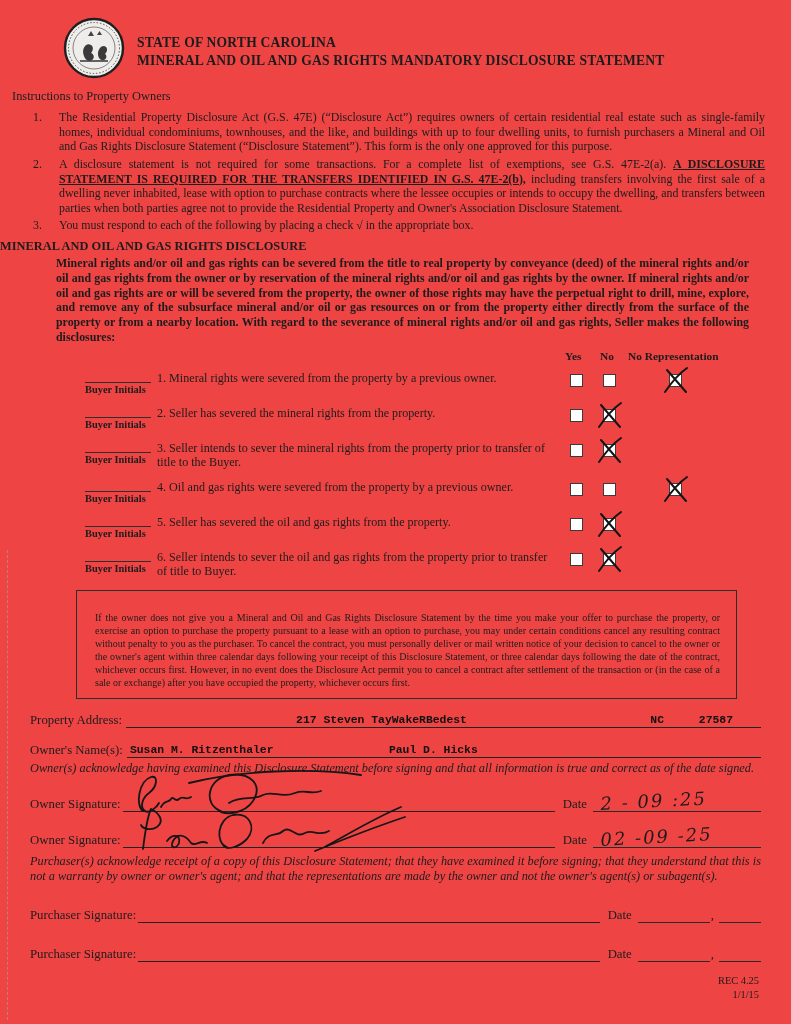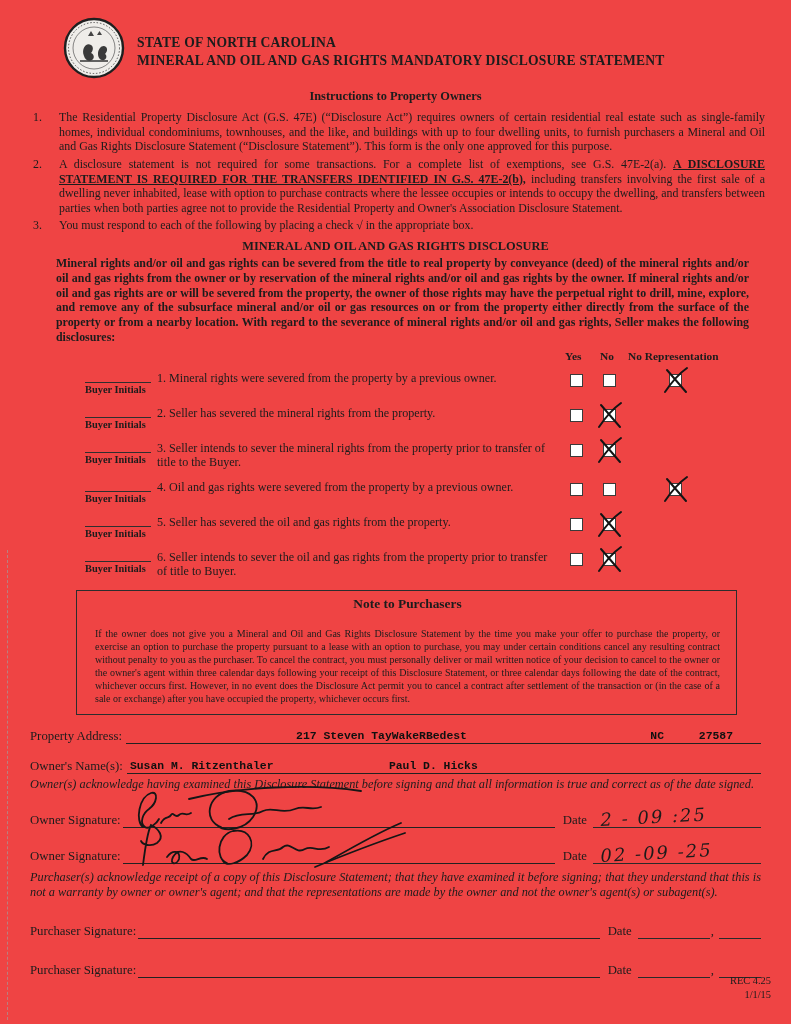--- a/index.html
+++ b/index.html
@@ -8,28 +8,28 @@
     background:#ef4444; color:#1c1c1c; overflow:hidden;
     font-family:"Liberation Serif", serif;
   }
   .scan-artifact {position:absolute; left:7px; top:550px; height:470px; width:0;
     border-left:1px dashed #9f9f9f; opacity:.65;}
 
   
   .hdr {display:flex; align-items:flex-start; padding:16px 28px 0 62px;}
   .seal {width:64px; height:64px; flex:0 0 auto;}
   .hdr-text {margin-left:11px; padding-top:18px; font-weight:bold; font-size:13.6px; line-height:1.3; letter-spacing:.2px;}
-  .instr-heading {text-align:center; font-weight:bold; font-size:12.4px; margin-top:9px;}
+  .instr-heading {text-align:left; font-weight:normal; font-size:12.4px; margin-top:9px;margin-left:12px;}
 
   ol.instr {list-style:none; margin:6px 0 0 0; padding:0 26px 0 33px;}
   ol.instr li {display:grid; grid-template-columns:26px 1fr; font-size:11.9px; line-height:1.23; text-align:justify; margin-bottom:3px;}
   .num {font-size:11.9px;}
   .bu {font-weight:bold; text-decoration:underline;}
 
-  .disc-heading {text-align:center; font-weight:bold; font-size:12.4px; margin-top:6px;}
+  .disc-heading {font-weight:bold; font-size:12.4px; margin-top:6px;}
   .disc-intro {font-weight:bold; font-size:11.9px; line-height:1.24; text-align:justify; margin:2px 42px 0 56px;}
 
   
   .colhead {position:relative; height:15px; margin-top:5px; font-weight:bold; font-size:11.4px;}
   .colhead .c-yes {position:absolute; left:565px;}
   .colhead .c-no  {position:absolute; left:600px;}
   .colhead .c-nr  {position:absolute; left:628px;}
 
   
   .drows {margin-left:85px; margin-top:6px;}
@@ -70,21 +70,21 @@
   .sig-svg path {stroke:#161616; stroke-width:1.8; fill:none; stroke-linecap:round;}
   .datelabel {margin-left:8px; padding-right:6px; white-space:nowrap;}
   .datefill {width:168px; border-bottom:1.3px solid #2a2a2a; height:18px; position:relative;}
   .hand {position:absolute; left:8px; bottom:-3px; font-family:"DejaVu Serif", serif;
     font-style:italic; font-size:18px; letter-spacing:2px; white-space:nowrap;
     transform:rotate(-3deg); transform-origin:left bottom; color:#1b1b1b;}
   .dseg1 {width:72px; border-bottom:1.3px solid #2a2a2a; height:18px;}
   .dseg2 {width:42px; border-bottom:1.3px solid #2a2a2a; height:18px; margin-left:4px;}
   .comma {padding:0 1px;}
 
-  .footer {position:absolute; right:20px; top:974px; text-align:right; font-size:10.4px; line-height:1.35;}
+  .footer {position:absolute; right:32px; top:974px; text-align:right; font-size:10.4px; line-height:1.35;}
 </style>
 </head>
 <body>
 
 <div class="page">
   <div class="scan-artifact"></div>
 
   <div class="hdr">
     <svg class="seal" viewBox="0 0 64 64">
       <circle cx="32" cy="32" r="29" fill="#efede9" stroke="#1f1f1f" stroke-width="2.4"></circle>
@@ -202,21 +202,20 @@
         <span class="xwrap"><svg class="xm" viewBox="0 0 27 30">
                 <path d="M3 27 C9 18 18 8 25 3"></path>
                 <path d="M5 5 C11 12 18 20 24 27"></path>
               </svg></span>
       </span></div>
       <div class="cbcell cb-nr"></div>
     </div>
   </div>
 
   <div class="notebox">
-    <div class="note-title">Note to Purchasers</div>
     <div class="note-body">If the owner does not give you a Mineral and Oil and Gas Rights Disclosure Statement by the time you make your offer to purchase the property, or exercise an option to purchase the property pursuant to a lease with an option to purchase, you may under certain conditions cancel any resulting contract without penalty to you as the purchaser. To cancel the contract, you must personally deliver or mail written notice of your decision to cancel to the owner or the owner's agent within three calendar days following your receipt of this Disclosure Statement, or three calendar days following the date of the contract, whichever occurs first. However, in no event does the Disclosure Act permit you to cancel a contract after settlement of the transaction or (in the case of a sale or exchange) after you have occupied the property, whichever occurs first.</div>
   </div>
 
   <div class="fline prop">
     <span class="flabel">Property Address:</span>
     <span class="fill">
       <span class="typed t-addr">217 Steven TayWakeRBedest</span>
       <span class="typed t-state">NC</span>
       <span class="typed t-zip">27587</span>
     </span>

